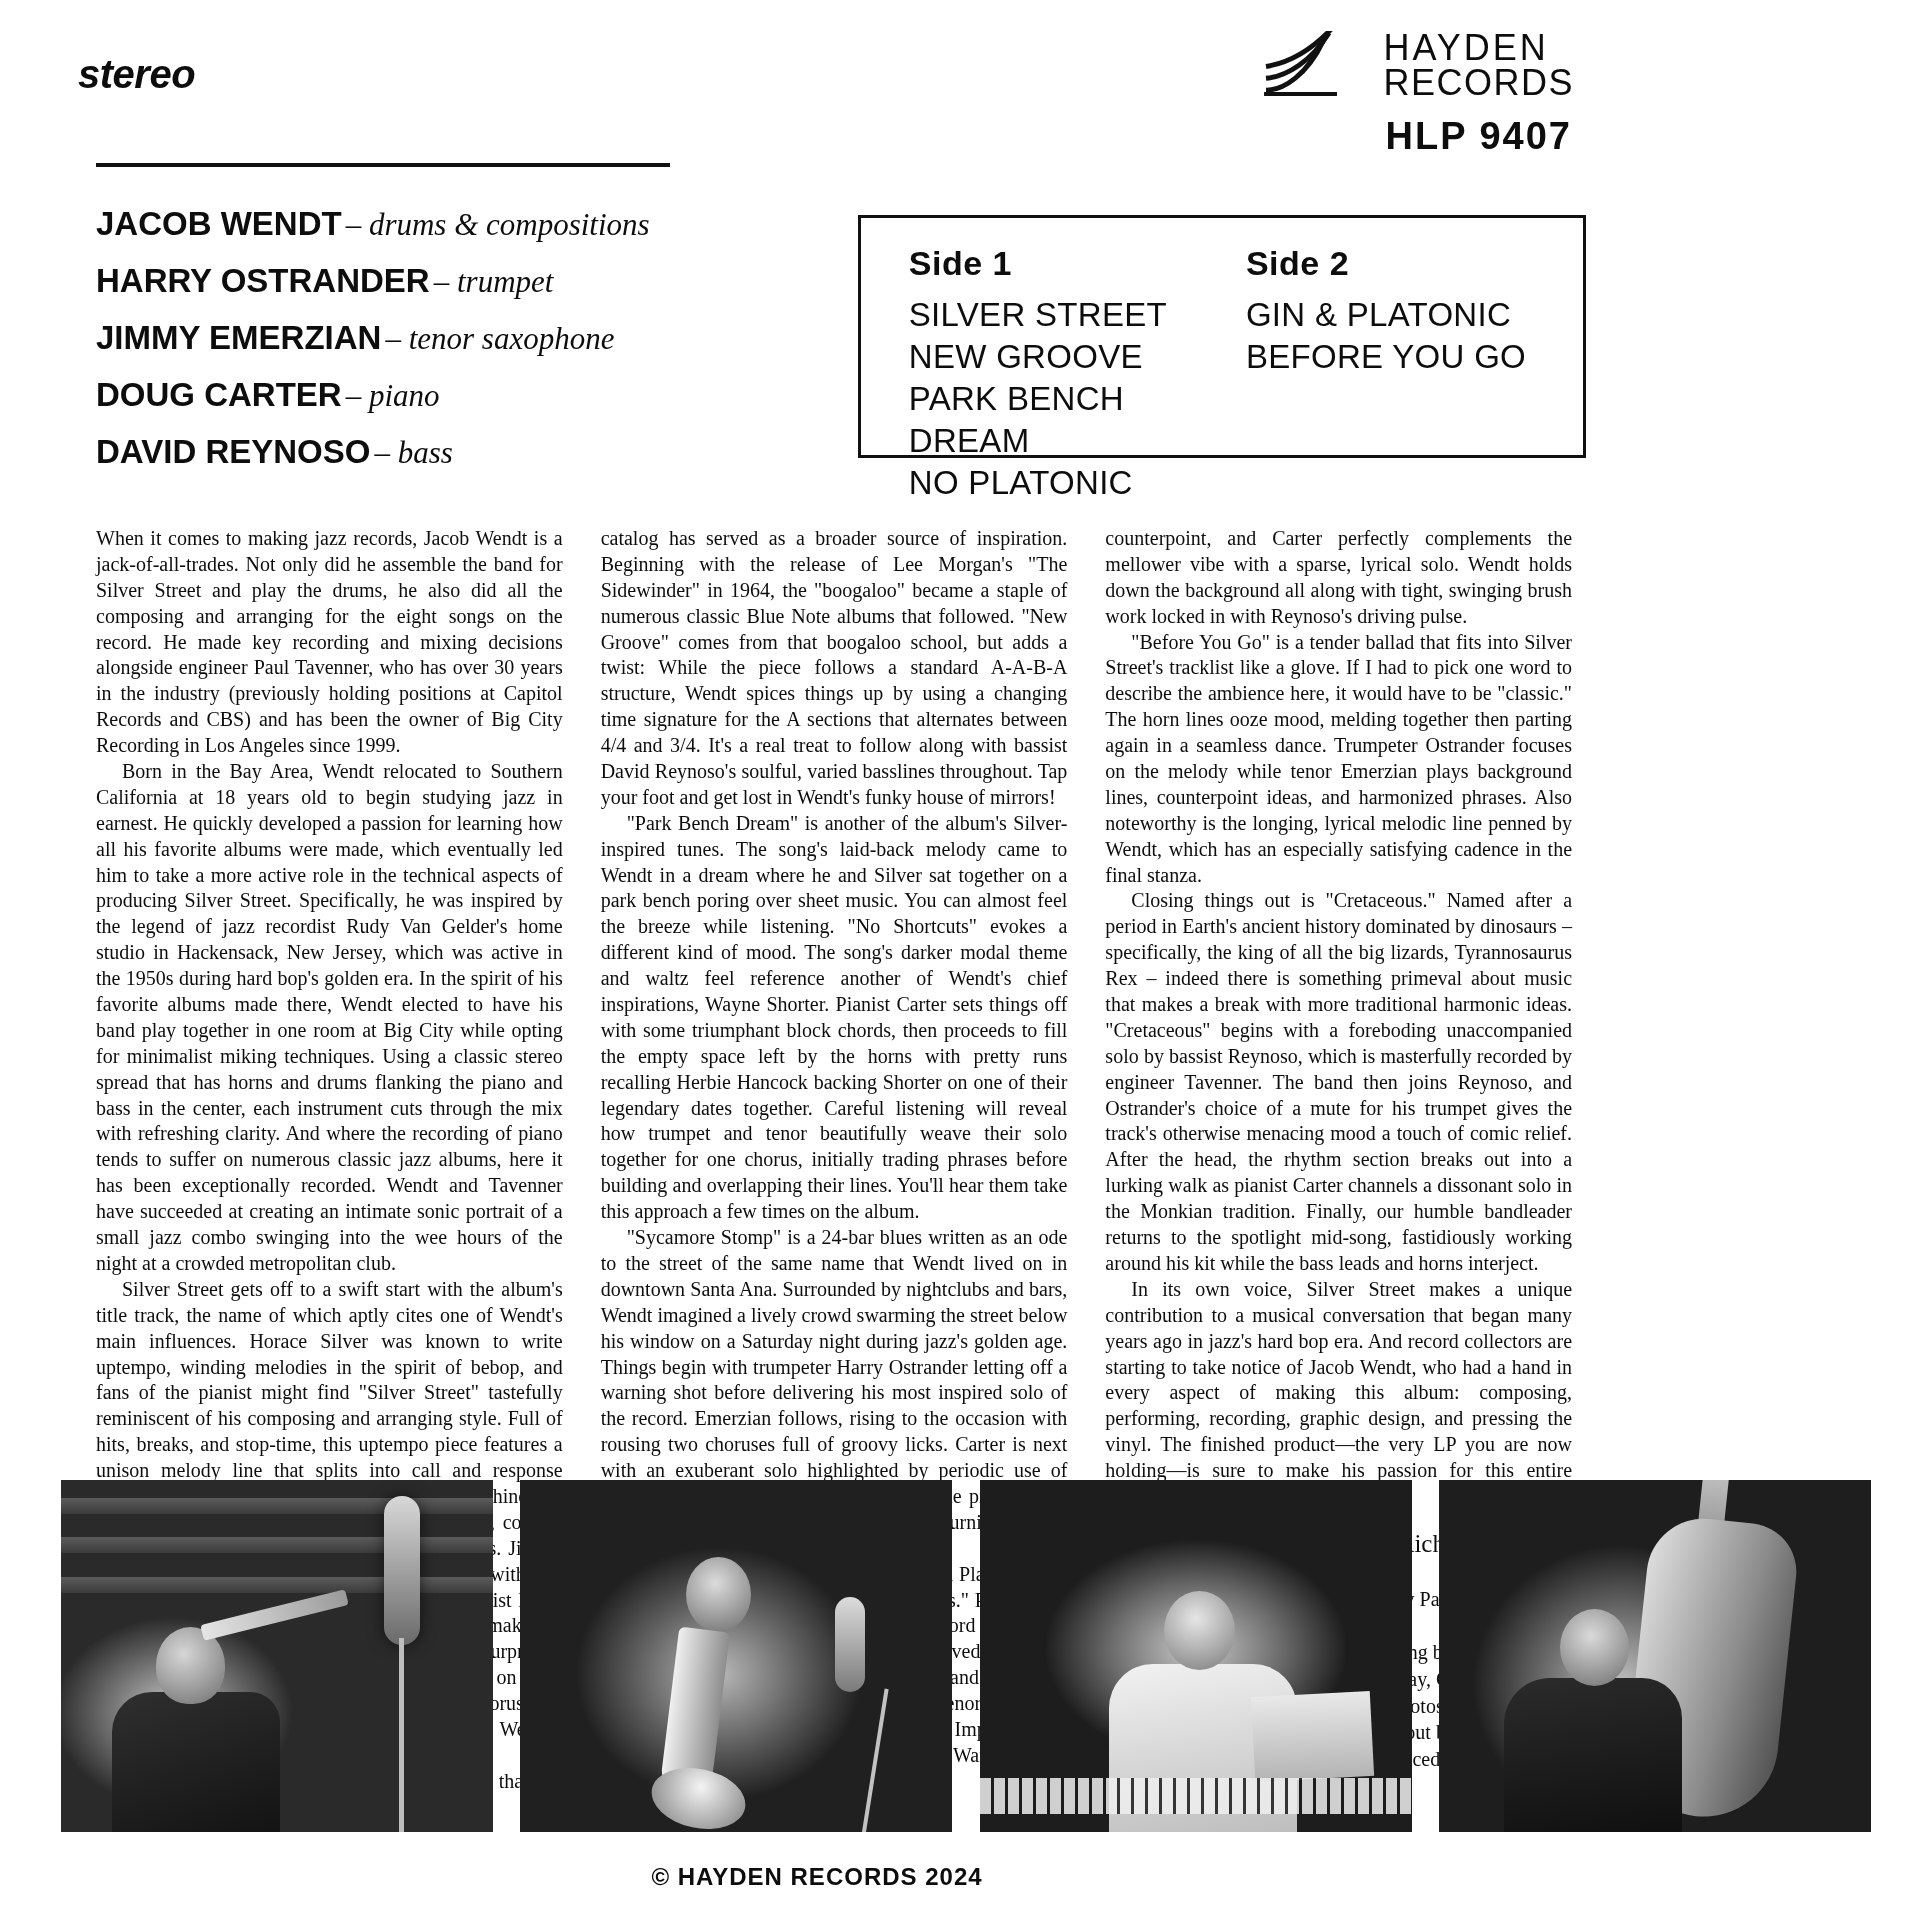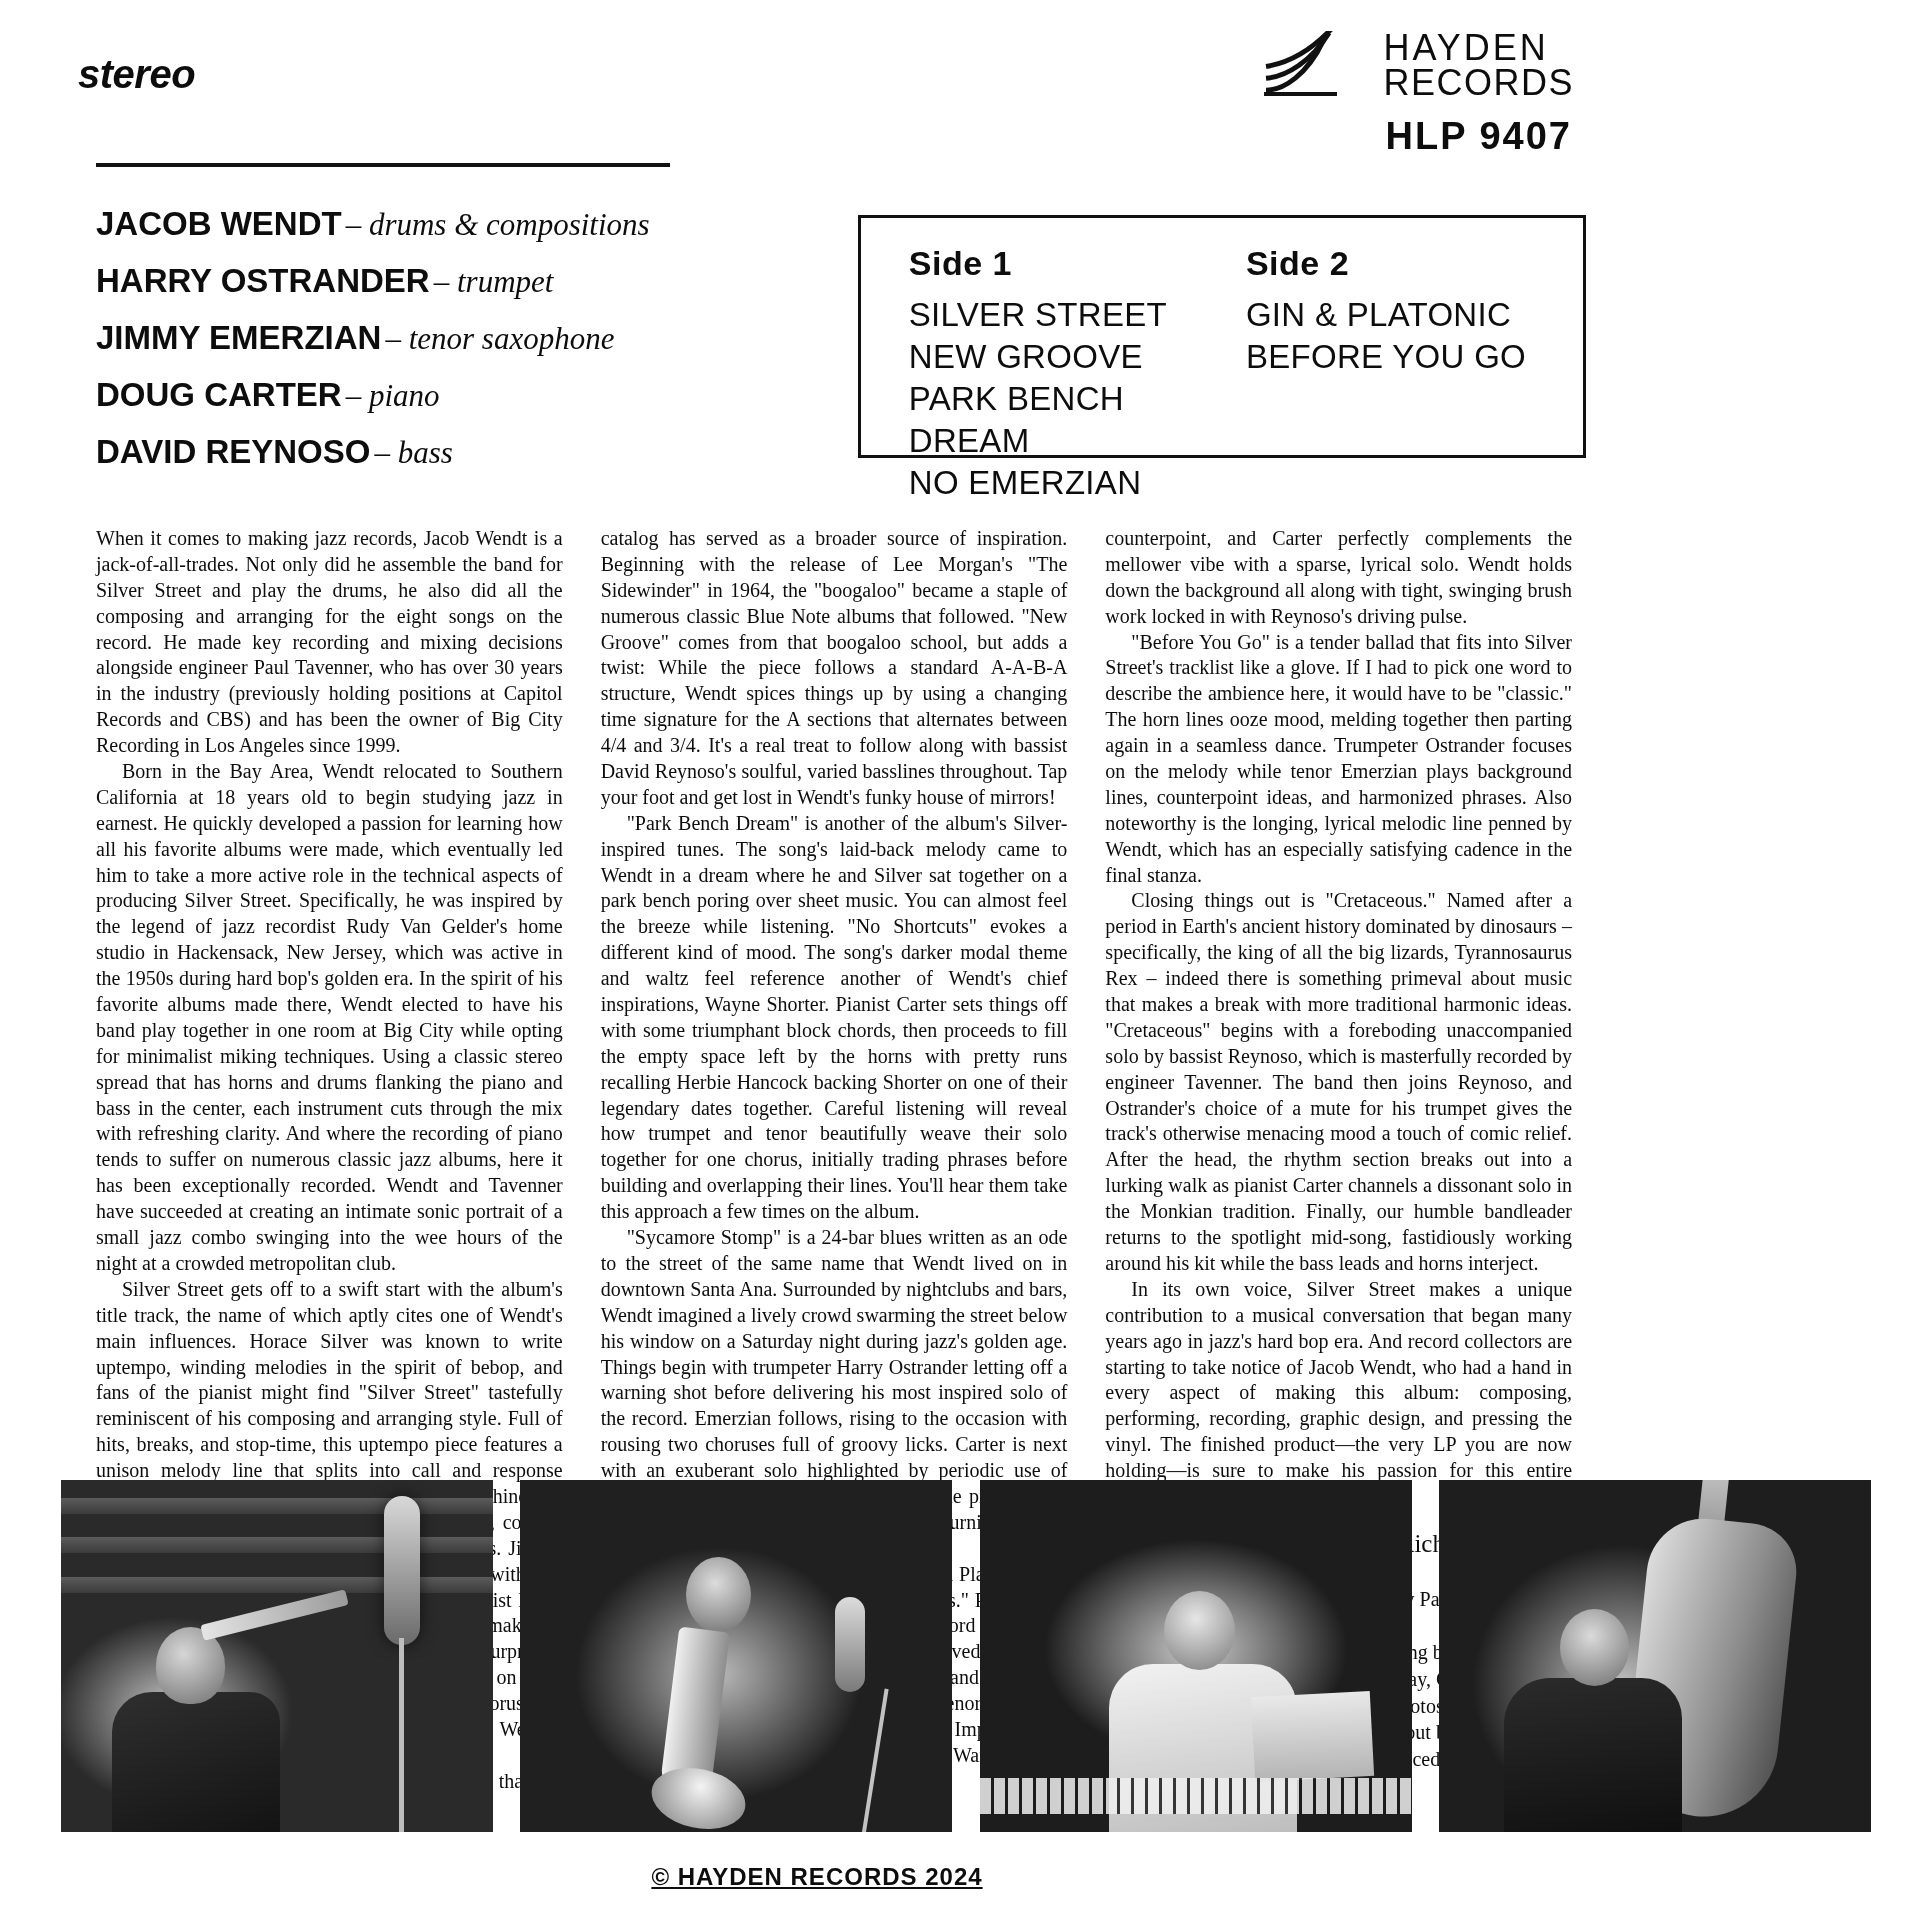--- a/index.html
+++ b/index.html
@@ -371,21 +371,20 @@
   
   .footer {
     position: absolute;
     left: 0; right: 0;
     bottom: 36px;
     text-align: center;
     font-family: "Liberation Sans", sans-serif;
     font-weight: bold;
     font-size: 24px;
     letter-spacing: 1px;
-    text-decoration: underline;
   }
 </style>
 </head>
 <body>
 
 <div class="sleeve">
 
   
   <div class="topbar">
     <div class="stereo">stereo</div>
@@ -436,21 +435,21 @@
         <span class="p-role">– bass</span>
       </div>
     </div>
 
     <div class="tracklist">
       <div class="side">
         <div class="side-title">Side 1</div>
         <div class="track">SILVER STREET</div>
         <div class="track">NEW GROOVE</div>
         <div class="track">PARK BENCH DREAM</div>
-        <div class="track">NO EMERZIAN</div>
+        <div class="track">NO PLATONIC</div>
       </div>
       <div class="side">
         <div class="side-title">Side 2</div>
         <div class="track">GIN &amp; PLATONIC</div>
         <div class="track">BEFORE YOU GO</div>
       </div>
     </div>
   </div>
 
   

